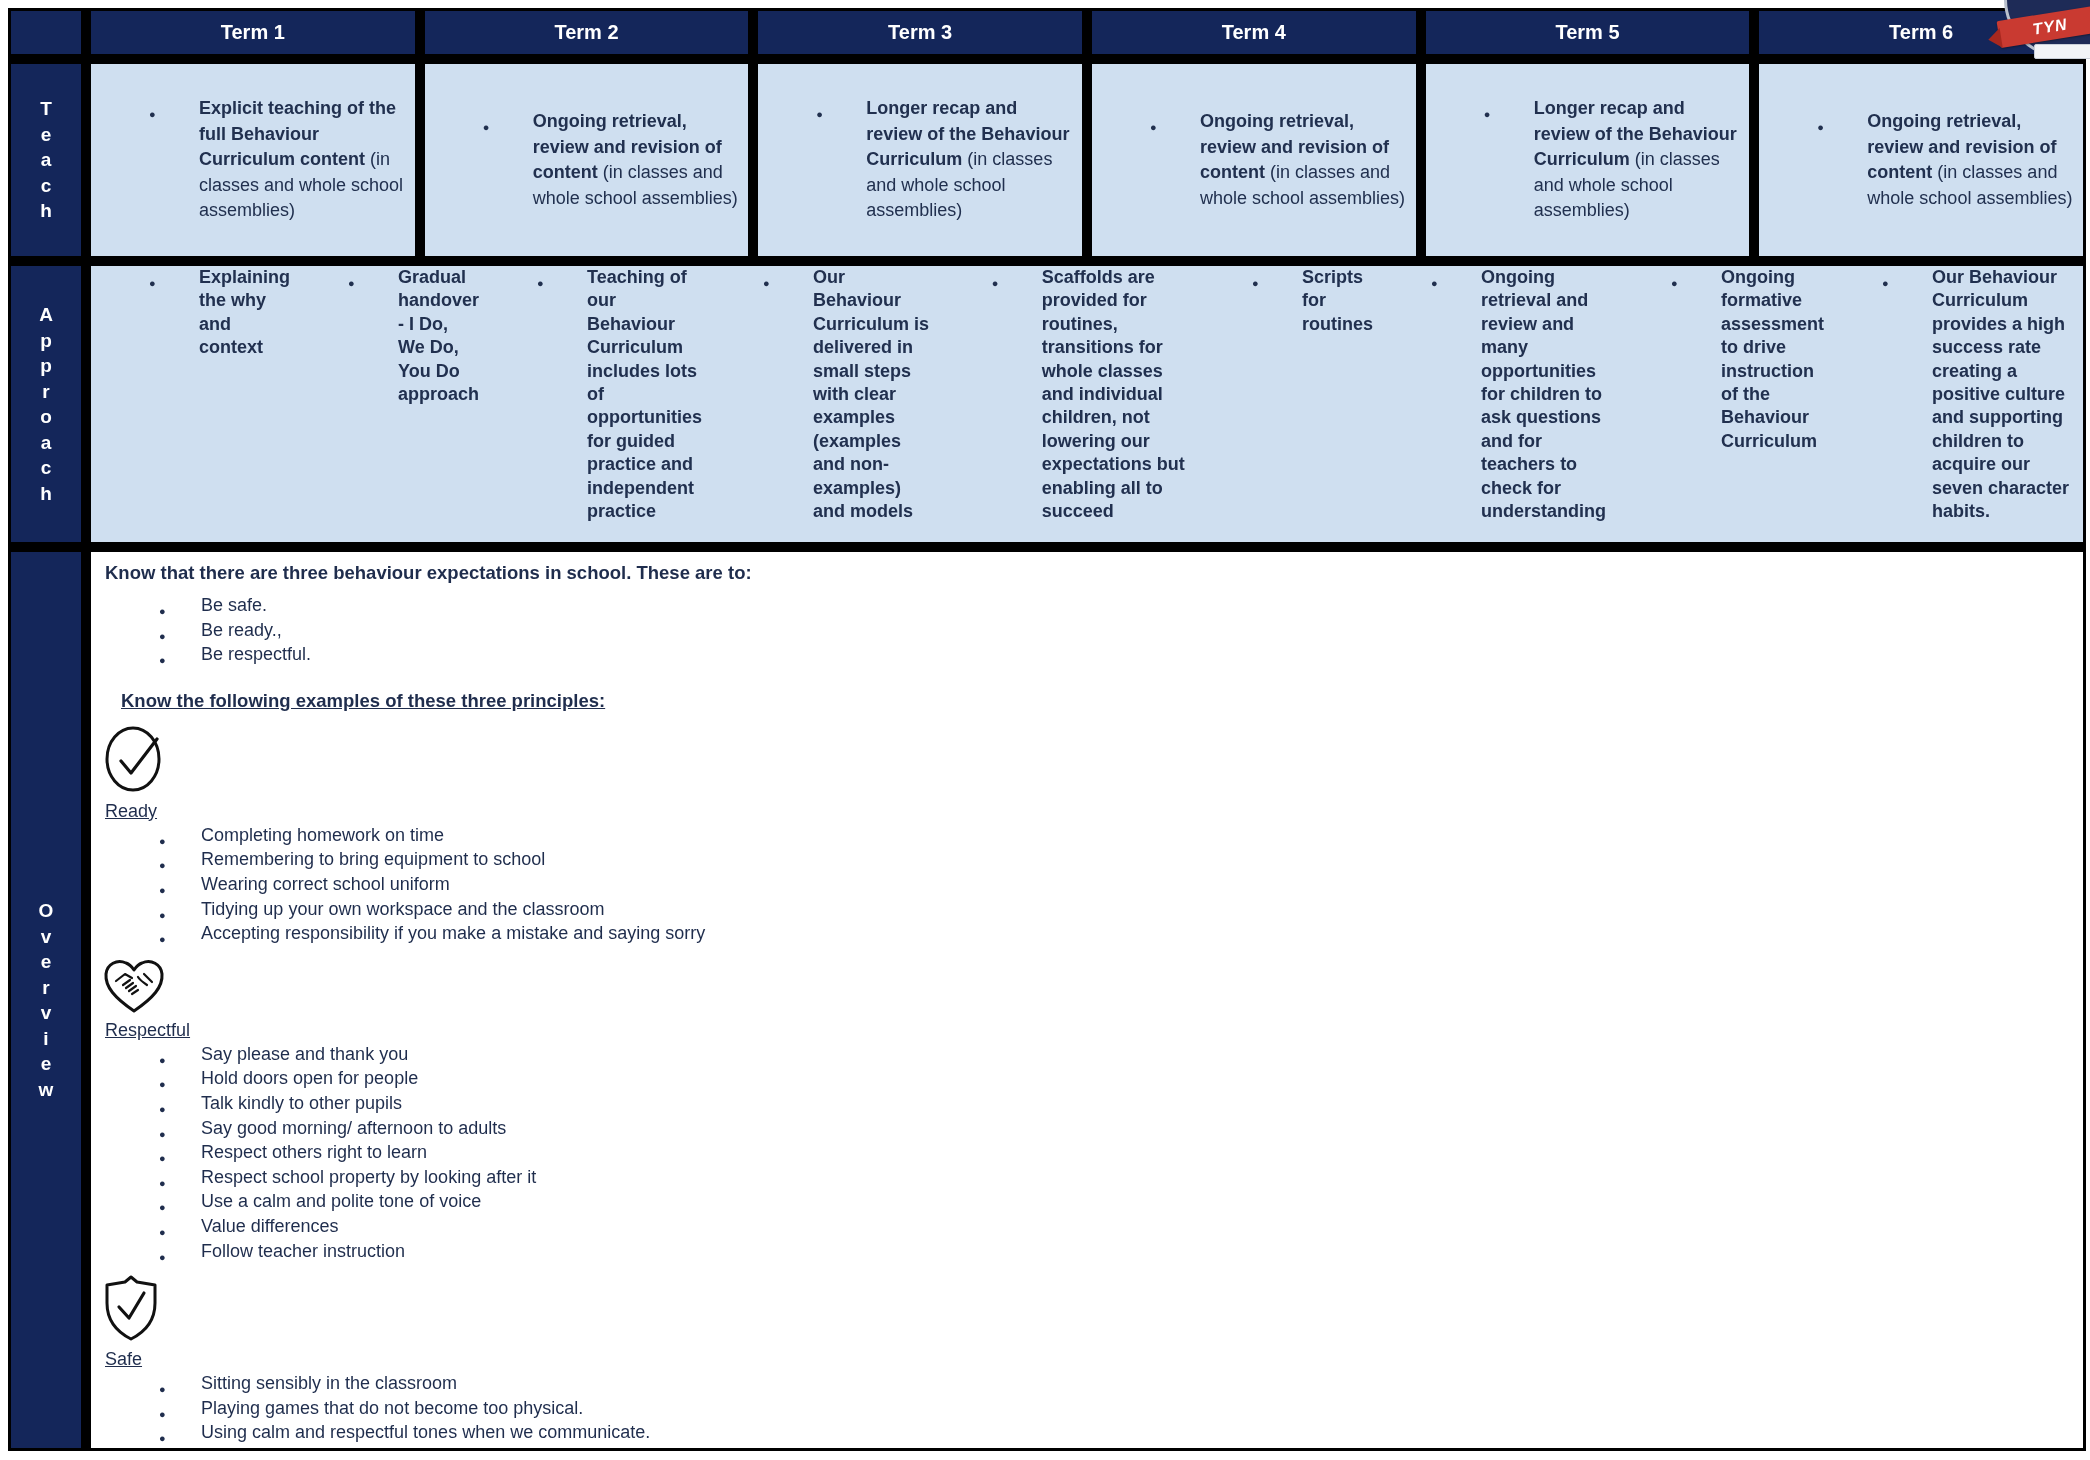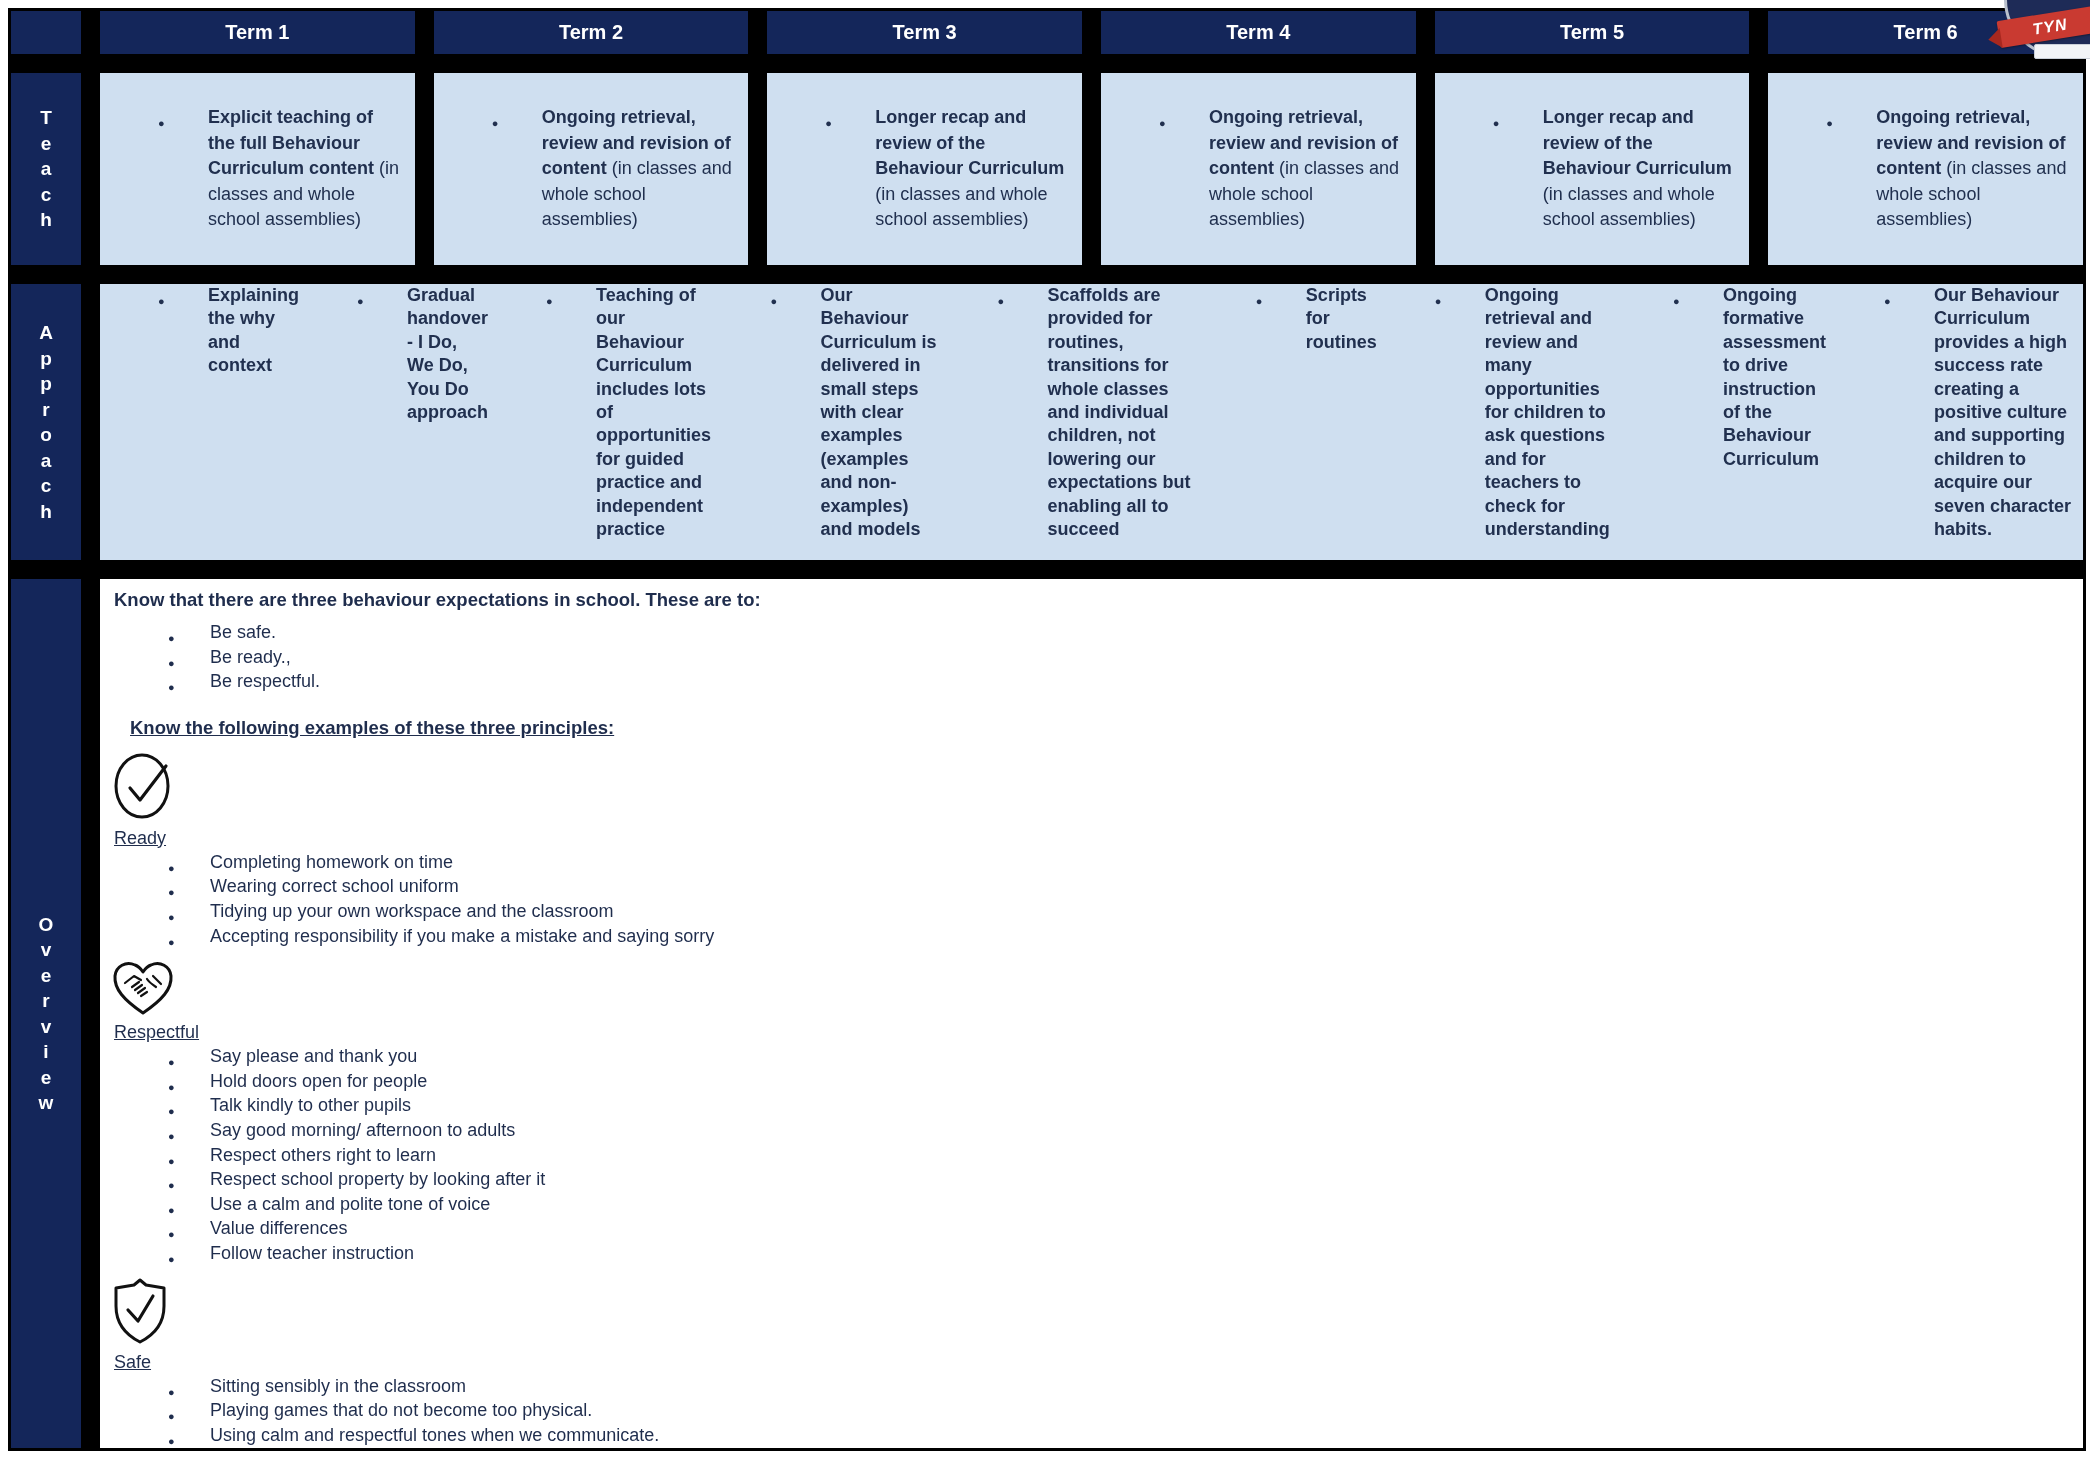--- a/index.html
+++ b/index.html
@@ -6,21 +6,21 @@
   .page {
     position:relative; width:2090px; height:1460px; background:#fff;
     font-family:"Liberation Sans", sans-serif; overflow:hidden; color:#21304F;
   }
   .table {
     position:absolute; left:8px; top:8px; width:2072px; height:1437px;
     border:3px solid #000; background:#000;
     display:grid;
     grid-template-columns:70px repeat(6, 1fr);
     grid-template-rows:43px 192px 276px 1fr;
-    gap:19px;
+    gap:10px;
   }
   .cell { overflow:hidden; }
   .head {
     background:#14265A; color:#fff; font-weight:bold; font-size:20px;
     display:flex; align-items:center; justify-content:center;
   }
   .corner { background:#14265A; }
   .label {
     background:#14265A; color:#fff; font-weight:bold; font-size:19px;
     line-height:25.5px; text-align:center;
@@ -138,20 +138,21 @@
       <p class="ov-sub">Know the following examples of these three principles:</p>
 
       <div class="icon">
         <svg width="70" height="76" viewBox="0 0 70 76" fill="none" stroke="#111" stroke-linecap="round" stroke-linejoin="round">
           <ellipse cx="34" cy="38" rx="26" ry="31" stroke-width="3"></ellipse>
           <path d="M22 40 l10 12 L58 18" stroke-width="3.2"></path>
         </svg>
       </div>
       <p class="sec-name">Ready</p>
       <p class="ov bullet-line">Completing homework on time</p>
+      <p class="ov bullet-line">Remembering to bring equipment to school</p>
       <p class="ov bullet-line">Wearing correct school uniform</p>
       <p class="ov bullet-line">Tidying up your own workspace and the classroom</p>
       <p class="ov bullet-line">Accepting responsibility if you make a mistake and saying sorry</p>
 
       <div class="icon">
         <svg width="70" height="62" viewBox="0 0 70 62" fill="none" stroke="#111" stroke-linecap="round" stroke-linejoin="round">
           <path d="M35 57 C16 44 6 33 7 20 C8 10 18 5 27 9 C30 10 33 13 35 16 C37 13 40 10 43 9 C52 5 62 10 63 20 C64 33 54 44 35 57 Z" stroke-width="3"></path>
           <path d="M17 27 l9 -7 7 4 M45 20 l8 8 M24 31 l7 -5 M27 34 l7 -5 M30 37 l7 -5 M33 40 l6 -4 M39 23 c2 3 6 6 9 8" stroke-width="2.2"></path>
         </svg>
       </div>

